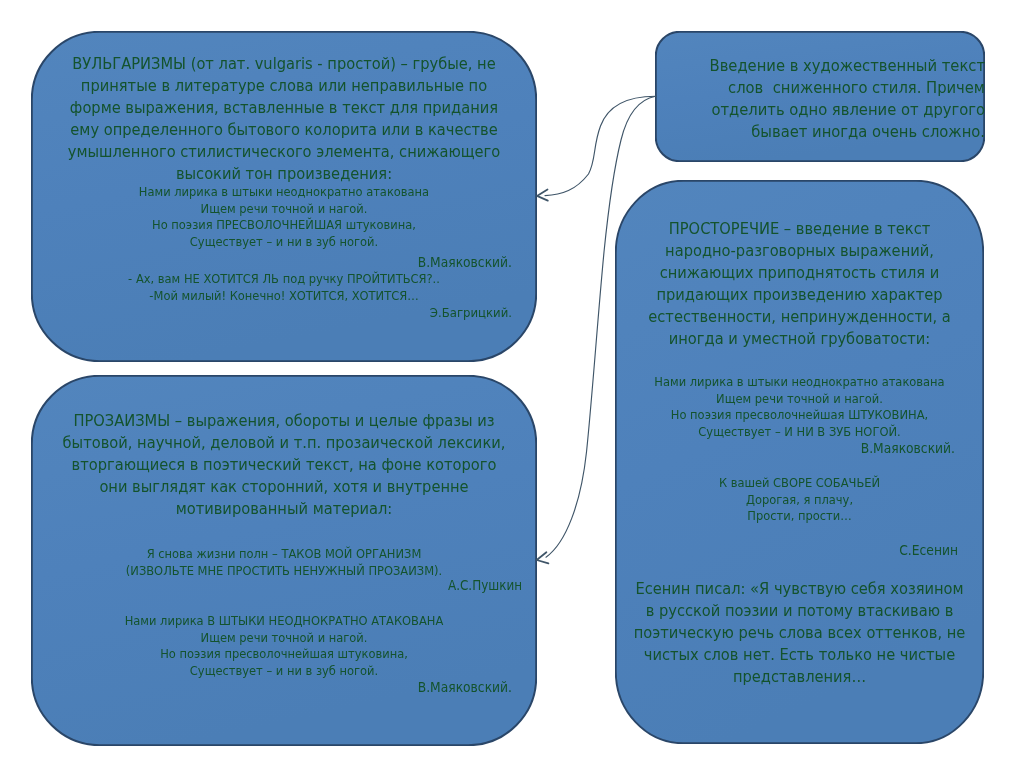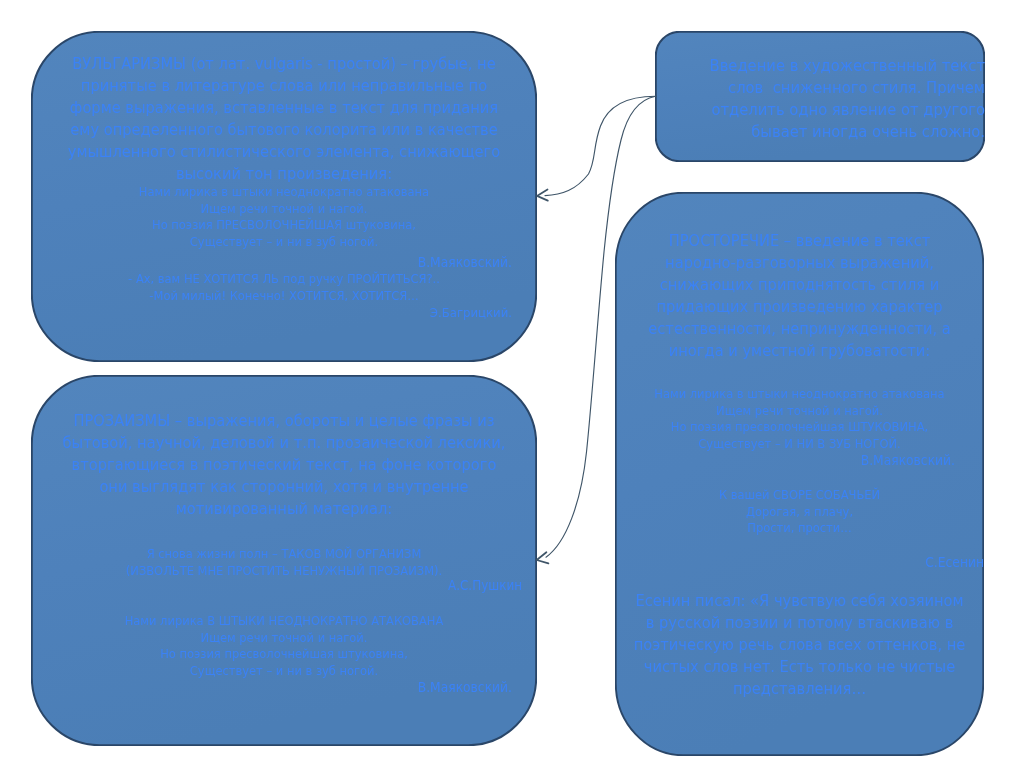--- a/index.html
+++ b/index.html
@@ -6,27 +6,27 @@
   html, body { margin:0; padding:0; }
   body {
     width:1024px; height:768px; overflow:hidden;
     background:#ffffff;
     font-family:"DejaVu Sans", sans-serif;
     font-stretch:condensed;
     position:relative;
   }
   .stage { position:absolute; left:0; top:0; width:1024px; height:768px; }
 
-  .box { position:absolute; box-sizing:border-box; color:#3b82f6; text-align:center;text-decoration:underline; }
+  .box { position:absolute; box-sizing:border-box; color:#14532d; text-align:center;text-decoration:underline; }
   .box-bg { position:absolute; left:0; top:0; width:100%; height:100%; }
 
   .b1 { left:31px; top:31px; width:506px; height:331px; }
   .b2 { left:31px; top:375px; width:506px; height:371px; }
   .b3 { left:655px; top:31px; width:330px; height:131px;text-align:right; }
-  .b4 { left:615px; top:192px; width:369px; height:564px;border-radius:32px; }
+  .b4 { left:615px; top:180px; width:369px; height:564px;border-radius:32px; }
 
   .tb { position:absolute; left:0; width:100%; }
   .arrows { position:absolute; left:0; top:0; width:1024px; height:768px; pointer-events:none; z-index:5; }
   .head   { font-size:16.3px; line-height:22.1px; white-space:pre; }
   .quote  { font-size:12.75px; line-height:16.7px; white-space:pre; }
   .attrib { text-align:right; font-size:13.7px; line-height:17px; white-space:pre; }
 </style>
 </head>
 <body>
 
@@ -81,17 +81,17 @@
   </div>
 
   <div class="box b4">
     <svg class="box-bg" viewBox="0 0 393 564" preserveAspectRatio="none">
       <rect x="0.8" y="0.8" width="391.4" height="562.4" rx="72" ry="72" fill="url(#gboxA)" stroke="#2a4668" stroke-width="2.0"></rect>
     </svg>
     <div class="tb head" style="top:38px"><div class="ln">ПРОСТОРЕЧИЕ – введение в текст</div><div class="ln">народно-разговорных выражений,</div><div class="ln">снижающих приподнятость стиля и</div><div class="ln">придающих произведению характер</div><div class="ln">естественности, непринужденности, а</div><div class="ln">иногда и уместной грубоватости:</div></div>
     <div class="tb quote" style="top:194px"><div class="ln">Нами лирика в штыки неоднократно атакована</div><div class="ln">Ищем речи точной и нагой.</div><div class="ln">Но поэзия пресволочнейшая ШТУКОВИНА,</div><div class="ln">Существует – И НИ В ЗУБ НОГОЙ.</div></div>
     <div class="tb attrib" style="top:260px;padding-right:29px;box-sizing:border-box">В.Маяковский.</div>
     <div class="tb quote" style="top:295px"><div class="ln">К вашей СВОРЕ СОБАЧЬЕЙ</div><div class="ln">Дорогая, я плачу,</div><div class="ln">Прости, прости…</div></div>
-    <div class="tb attrib" style="top:362px;box-sizing:border-box">С.Есенин</div>
+    <div class="tb attrib" style="top:362px;padding-right:26px;box-sizing:border-box">С.Есенин</div>
     <div class="tb head" style="top:398px"><div class="ln">Есенин писал: «Я чувствую себя хозяином</div><div class="ln">в русской поэзии и потому втаскиваю в</div><div class="ln">поэтическую речь слова всех оттенков, не</div><div class="ln">чистых слов нет. Есть только не чистые</div><div class="ln">представления…</div></div>
   </div>
 
 </div>
 
 </body></html>

